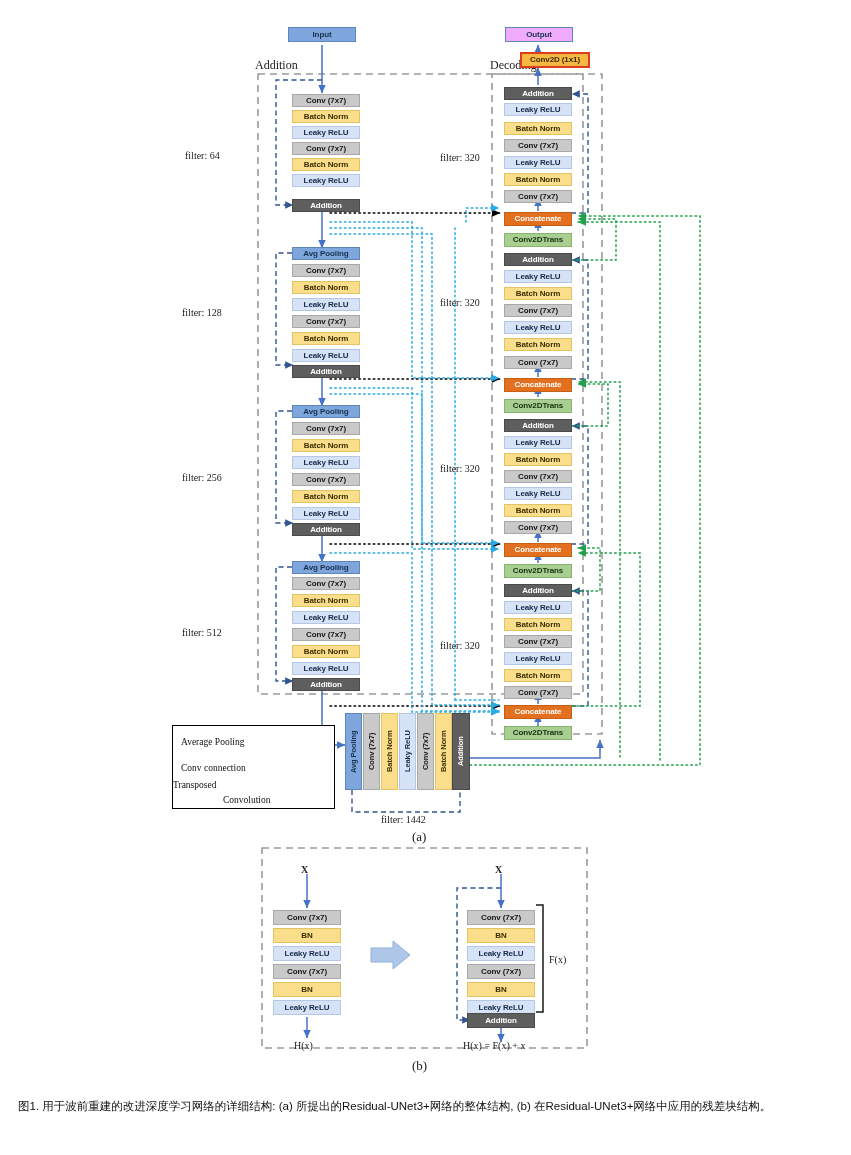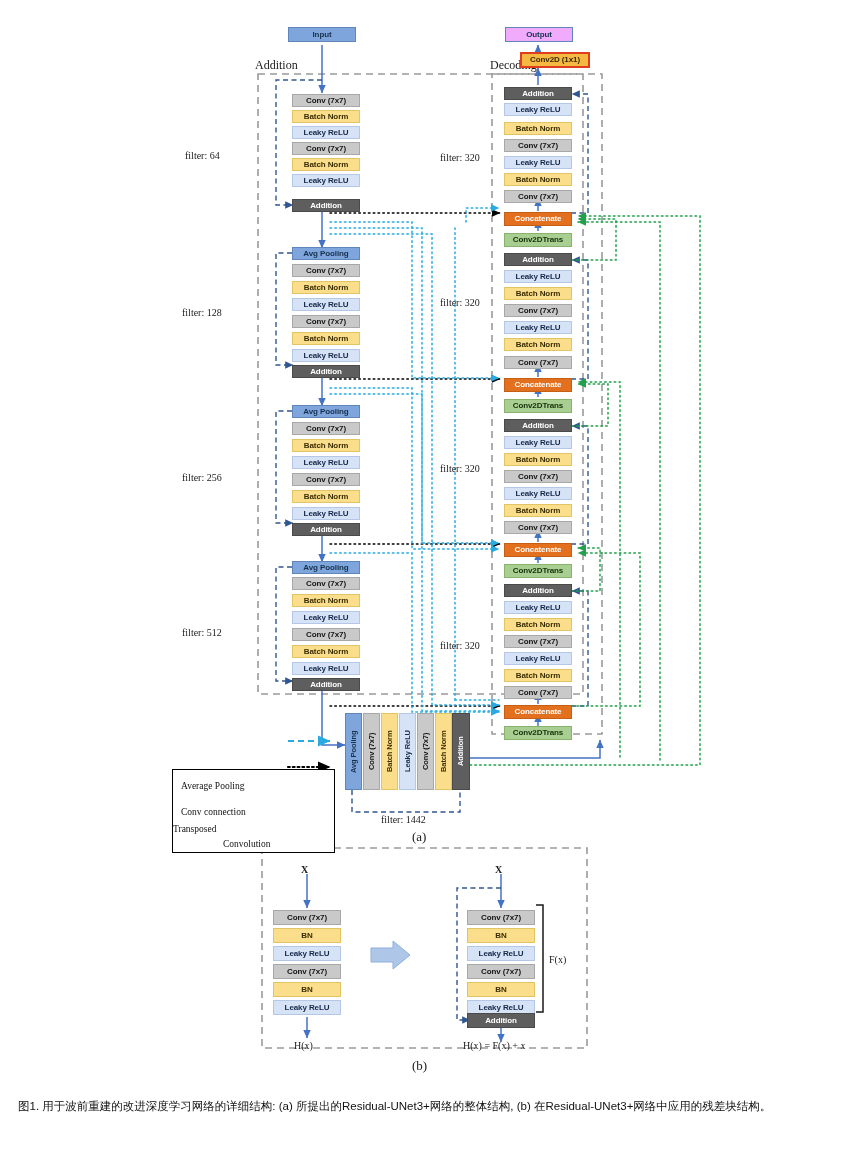--- a/index.html
+++ b/index.html
@@ -277,21 +277,21 @@
   <div class="nd c-add" style="left:504px;top:584px;width:68px;height:13px;">Addition</div>
   <div class="nd c-relu" style="left:504px;top:601px;width:68px;height:13px;">Leaky ReLU</div>
   <div class="nd c-bn" style="left:504px;top:618px;width:68px;height:13px;">Batch Norm</div>
   <div class="nd c-conv" style="left:504px;top:635px;width:68px;height:13px;">Conv (7x7)</div>
   <div class="nd c-relu" style="left:504px;top:652px;width:68px;height:13px;">Leaky ReLU</div>
   <div class="nd c-bn" style="left:504px;top:669px;width:68px;height:13px;">Batch Norm</div>
   <div class="nd c-conv" style="left:504px;top:686px;width:68px;height:13px;">Conv (7x7)</div>
   <div class="nd c-cat" style="left:504px;top:705px;width:68px;height:14px;">Concatenate</div>
   <div class="nd c-trans" style="left:504px;top:726px;width:68px;height:14px;">Conv2DTrans</div>
 
-  <div class="legend" style="left:172px;top:725px;width:163px;height:84px;margin-top:44px;">
+  <div class="legend" style="left:172px;top:725px;width:163px;height:84px;">
     <div class="ltxt" style="left:8px;top:11px;">Average Pooling</div>
     <div class="ltxt" style="left:8px;top:37px;">Conv connection</div>
     <div class="ltxt" style="left:0;top:54px;">Transposed</div>
     <div class="ltxt" style="left:12px;top:69px;padding-left:38px;">Convolution</div>
   </div>
 
   <div class="lbl sub" style="left:412px;top:829px;">(a)</div>
 
   <div class="lbl" style="left:301px;top:864px;font-weight:bold;">X</div>
   <div class="nd c-conv" style="left:273px;top:910px;width:68px;height:15px;">Conv (7x7)</div>

